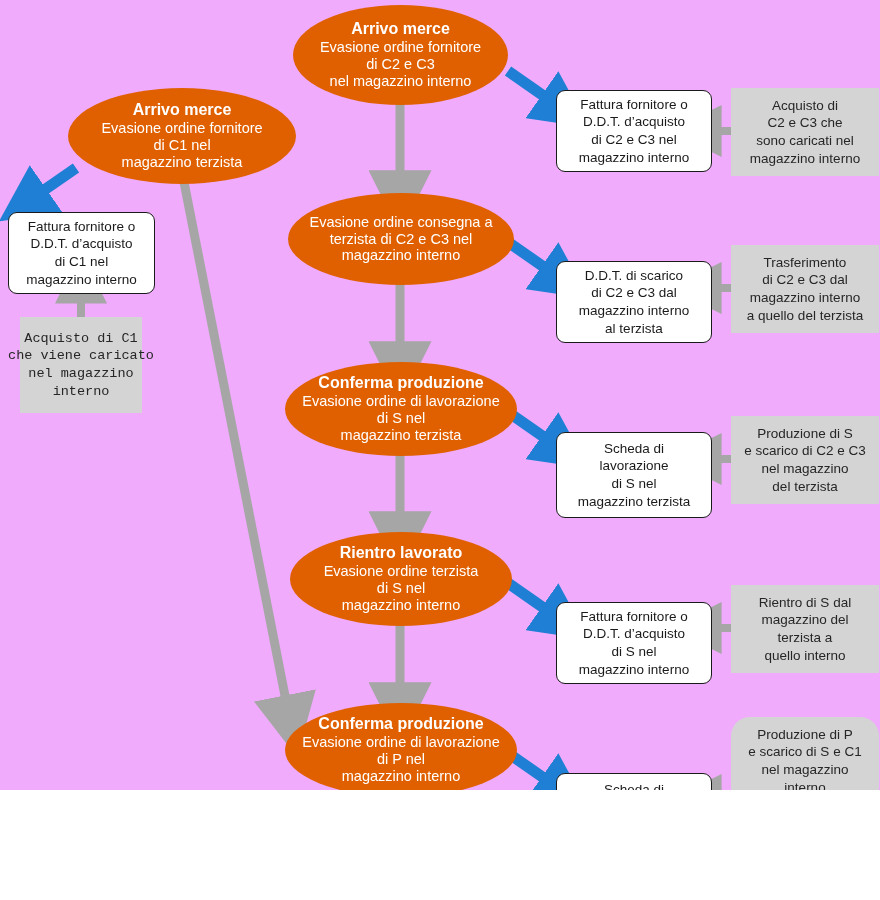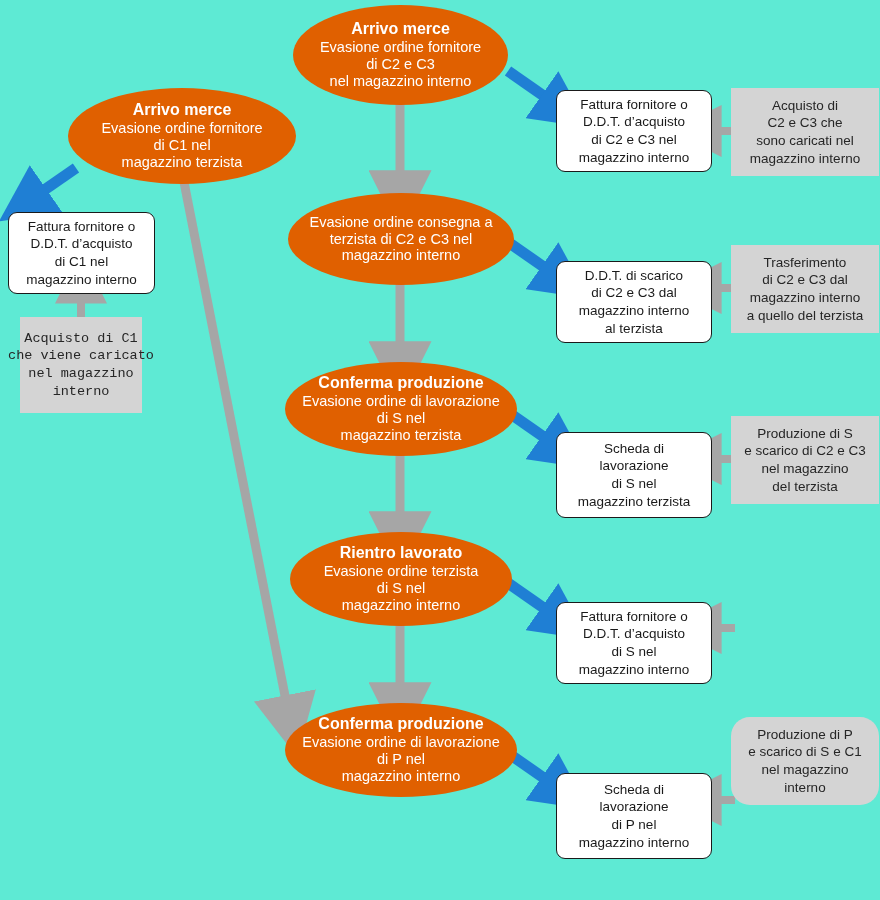--- a/index.html
+++ b/index.html
@@ -6,22 +6,22 @@
     margin: 0;
     padding: 0;
     background: #ffffff;
   }
   body {
     font-family: "Liberation Sans", sans-serif;
   }
   #canvas {
     position: relative;
     width: 880px;
-    height: 900px;
-    background: #5eead4;
+    height: 790px;
+    background: #f0abfc;
     overflow: hidden;
   }
   #arrow-layer {
     position: absolute;
     left: 0;
     top: 0;
     width: 880px;
     height: 900px;
     pointer-events: none;
   }
@@ -232,20 +232,26 @@
     <div class="n-line">a quello del terzista</div>
   </div>
 
   <div class="note-box" style="left:731px; top:416px; width:148px; height:88px;">
     <div class="n-line">Produzione di S</div>
     <div class="n-line">e scarico di C2 e C3</div>
     <div class="n-line">nel magazzino</div>
     <div class="n-line">del terzista</div>
   </div>
 
+  <div class="note-box" style="left:731px; top:585px; width:148px; height:88px;">
+    <div class="n-line">Rientro di S dal</div>
+    <div class="n-line">magazzino del</div>
+    <div class="n-line">terzista a</div>
+    <div class="n-line">quello interno</div>
+  </div>
 
   <div class="note-box" style="left:731px; top:717px; width:148px; height:88px;border-radius:19px;">
     <div class="n-line">Produzione di P</div>
     <div class="n-line">e scarico di S e C1</div>
     <div class="n-line">nel magazzino</div>
     <div class="n-line">interno</div>
   </div>
 
 </div>
 

